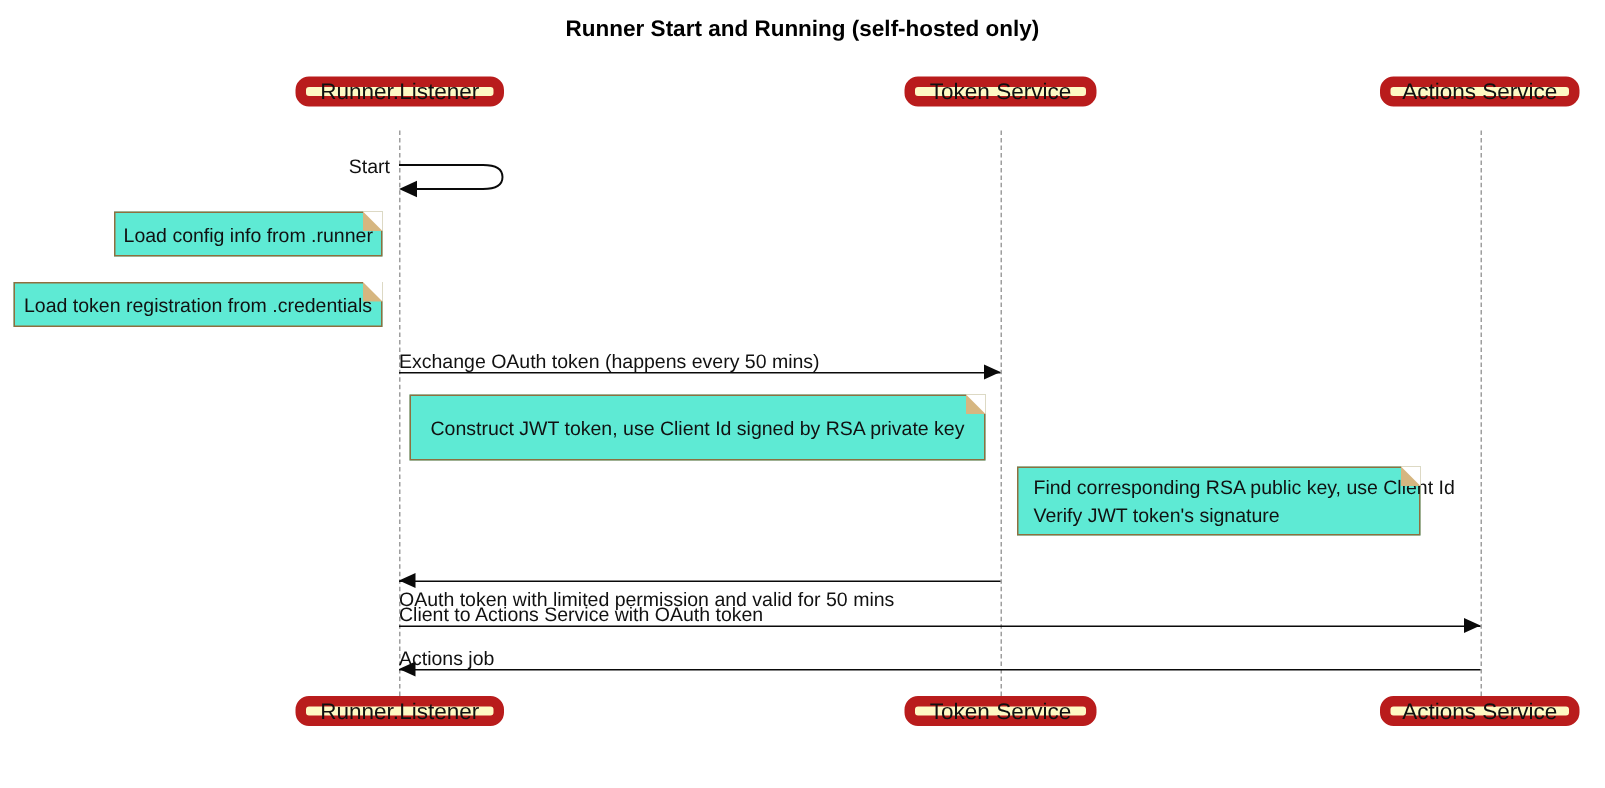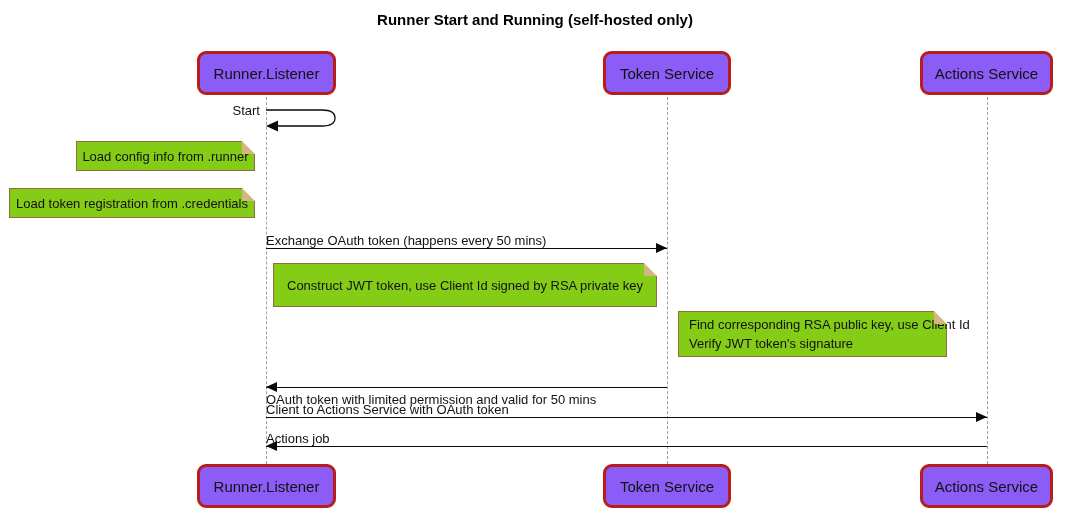--- a/index.html
+++ b/index.html
@@ -9,42 +9,42 @@
     overflow:hidden;
   }
   .title{
     position:absolute;left:0;top:11px;width:1070px;text-align:center;
     font-size:15px;font-weight:bold;color:#000;
   }
   .lifeline{
     position:absolute;width:0;border-left:1px dashed #9e9e9e;top:87px;height:377px;
   }
   .actor{
-    position:absolute;height:44px;background:#8b5cf6;border:3px solid #b91c1c;
+    position:absolute;height:20px;background:#fef9c3;border:7px solid #b91c1c;
     border-radius:9px;display:flex;align-items:center;justify-content:center;
     font-size:15px;color:#111;box-sizing:border-box;
   }
   .msg-label{
     position:absolute;font-size:13px;color:#111;white-space:nowrap;
   }
   .msg-line{
     position:absolute;height:0;border-top:1px solid #0a0a0a;
   }
   .arrow-right{
     position:absolute;width:0;height:0;
     border-top:5.5px solid transparent;border-bottom:5.5px solid transparent;
     border-left:11px solid #0a0a0a;
   }
   .arrow-left{
     position:absolute;width:0;height:0;
     border-top:5.5px solid transparent;border-bottom:5.5px solid transparent;
     border-right:11px solid #0a0a0a;
   }
   .note{
-    position:absolute;background:#84cc16;border:1px solid #8f6f3f;box-sizing:border-box;
+    position:absolute;background:#5eead4;border:1px solid #8f6f3f;box-sizing:border-box;
     font-size:13px;color:#111;display:flex;align-items:center;justify-content:center;
     white-space:nowrap;
   }
   .note::before{
     content:"";position:absolute;top:-1px;right:-1px;width:0;height:0;
     border-style:solid;border-width:0 13px 13px 0;
     border-color:#ffffff #ffffff #d6b680 #d6b680;
   }
   .note.multiline{justify-content:flex-start;padding-left:10px;line-height:19px;}
   .note .lines{text-align:left;}

